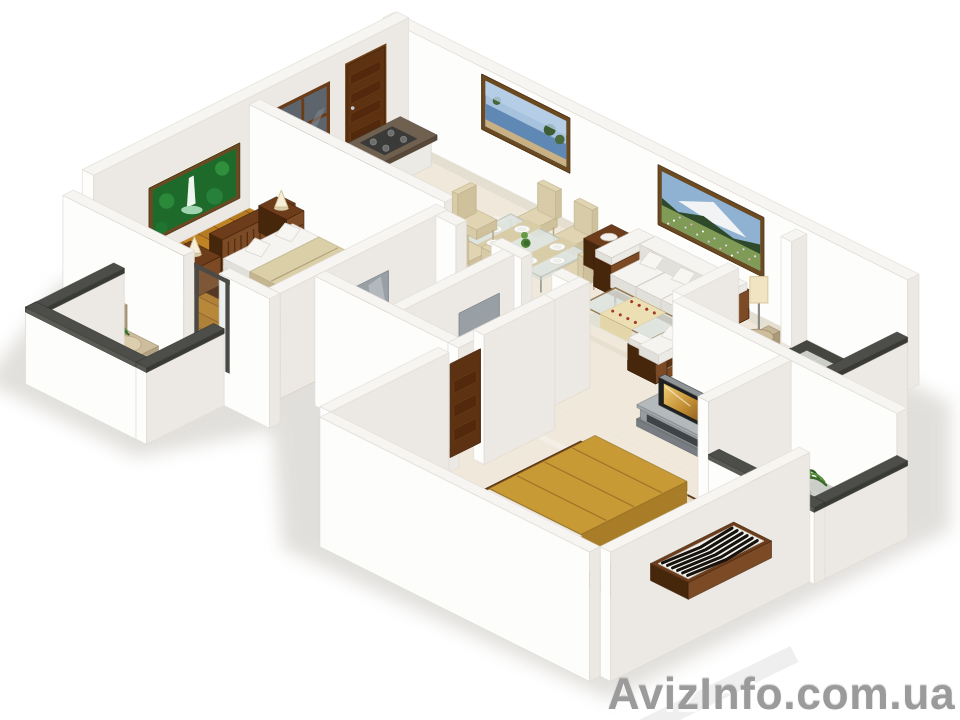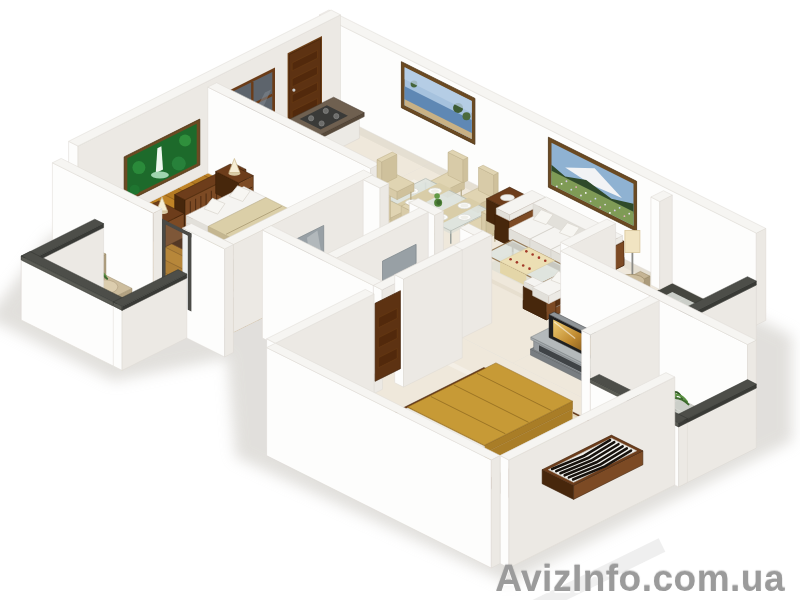--- a/index.html
+++ b/index.html
@@ -1,19 +1,19 @@
 <!DOCTYPE html>
 <html><head>
 <meta charset="utf-8">
 <style>
   html,body{margin:0;padding:0;background:#fff;}
   #stage{position:relative;width:800px;height:600px;background:#ffffff;overflow:hidden;
          font-family:"Liberation Sans",sans-serif;}
   #scene{position:absolute;left:0;top:0;}
-  #watermark{position:absolute;right:15px;bottom:0px;font-size:37px;font-weight:700;
+  #watermark{position:absolute;right:4px;bottom:0px;font-size:37px;font-weight:700;
              letter-spacing:0.5px;color:#9b9b9b;
              text-shadow:0 2px 1px rgba(255,255,255,.95), 0 -1px 1px rgba(90,90,90,.3);
              user-select:none;}
 </style>
 </head>
 <body>
 
 <div id="stage">
   <svg id="scene" width="800" height="600" viewBox="0 0 800 600">
       <defs>

